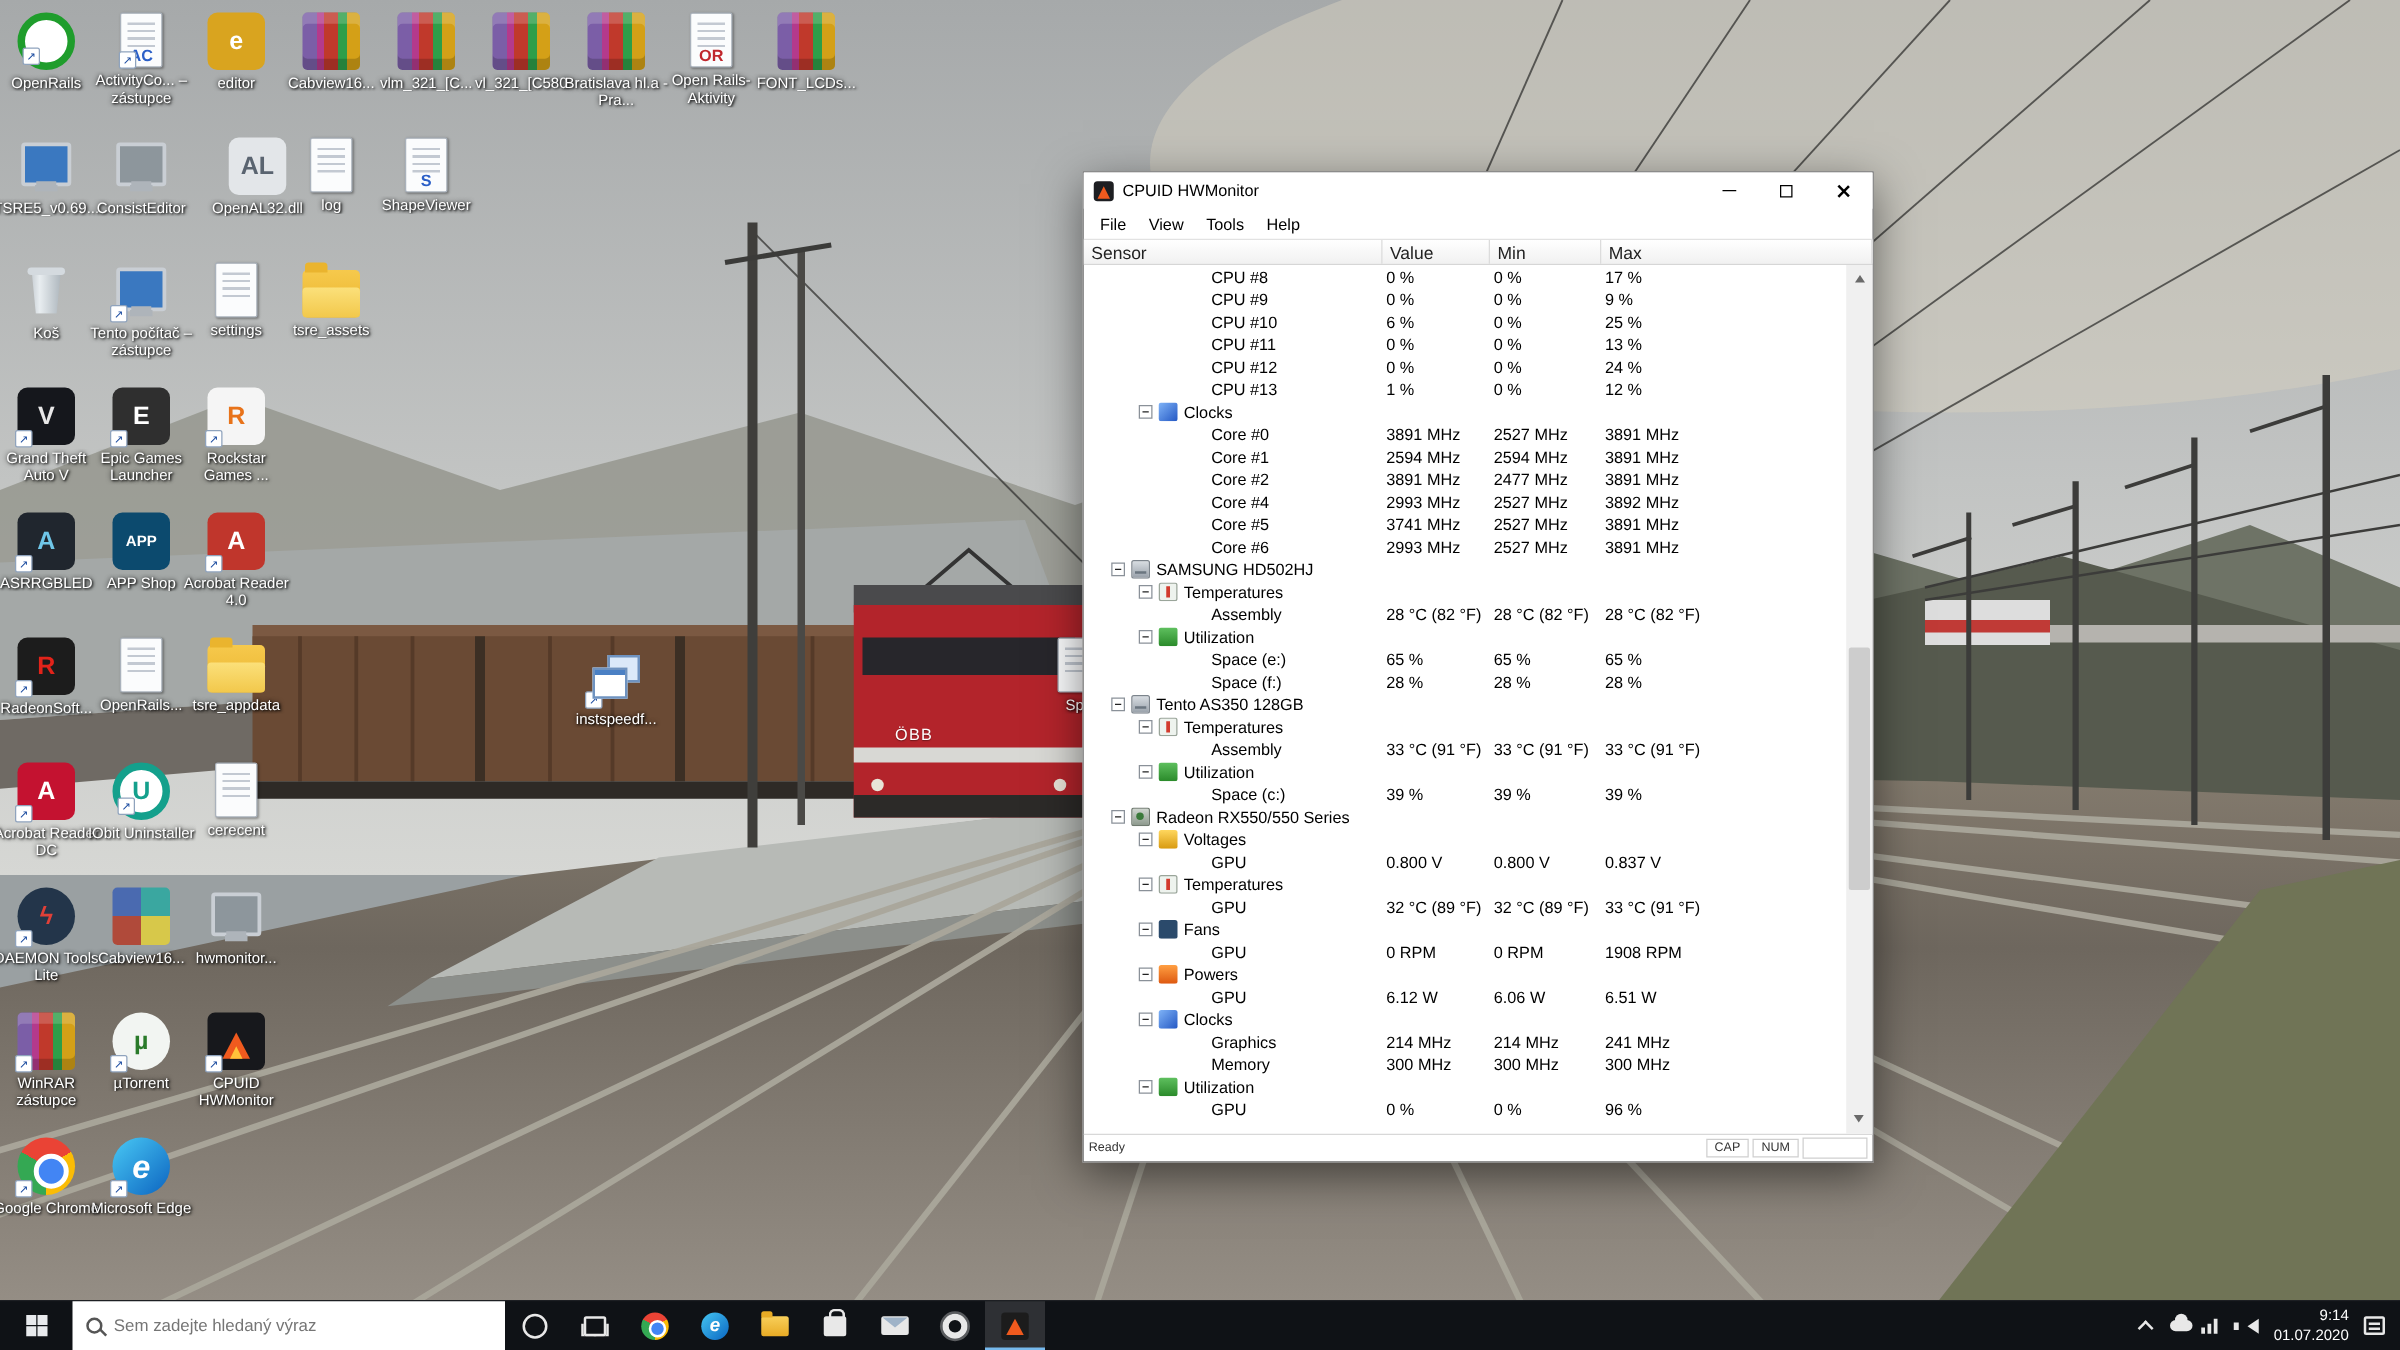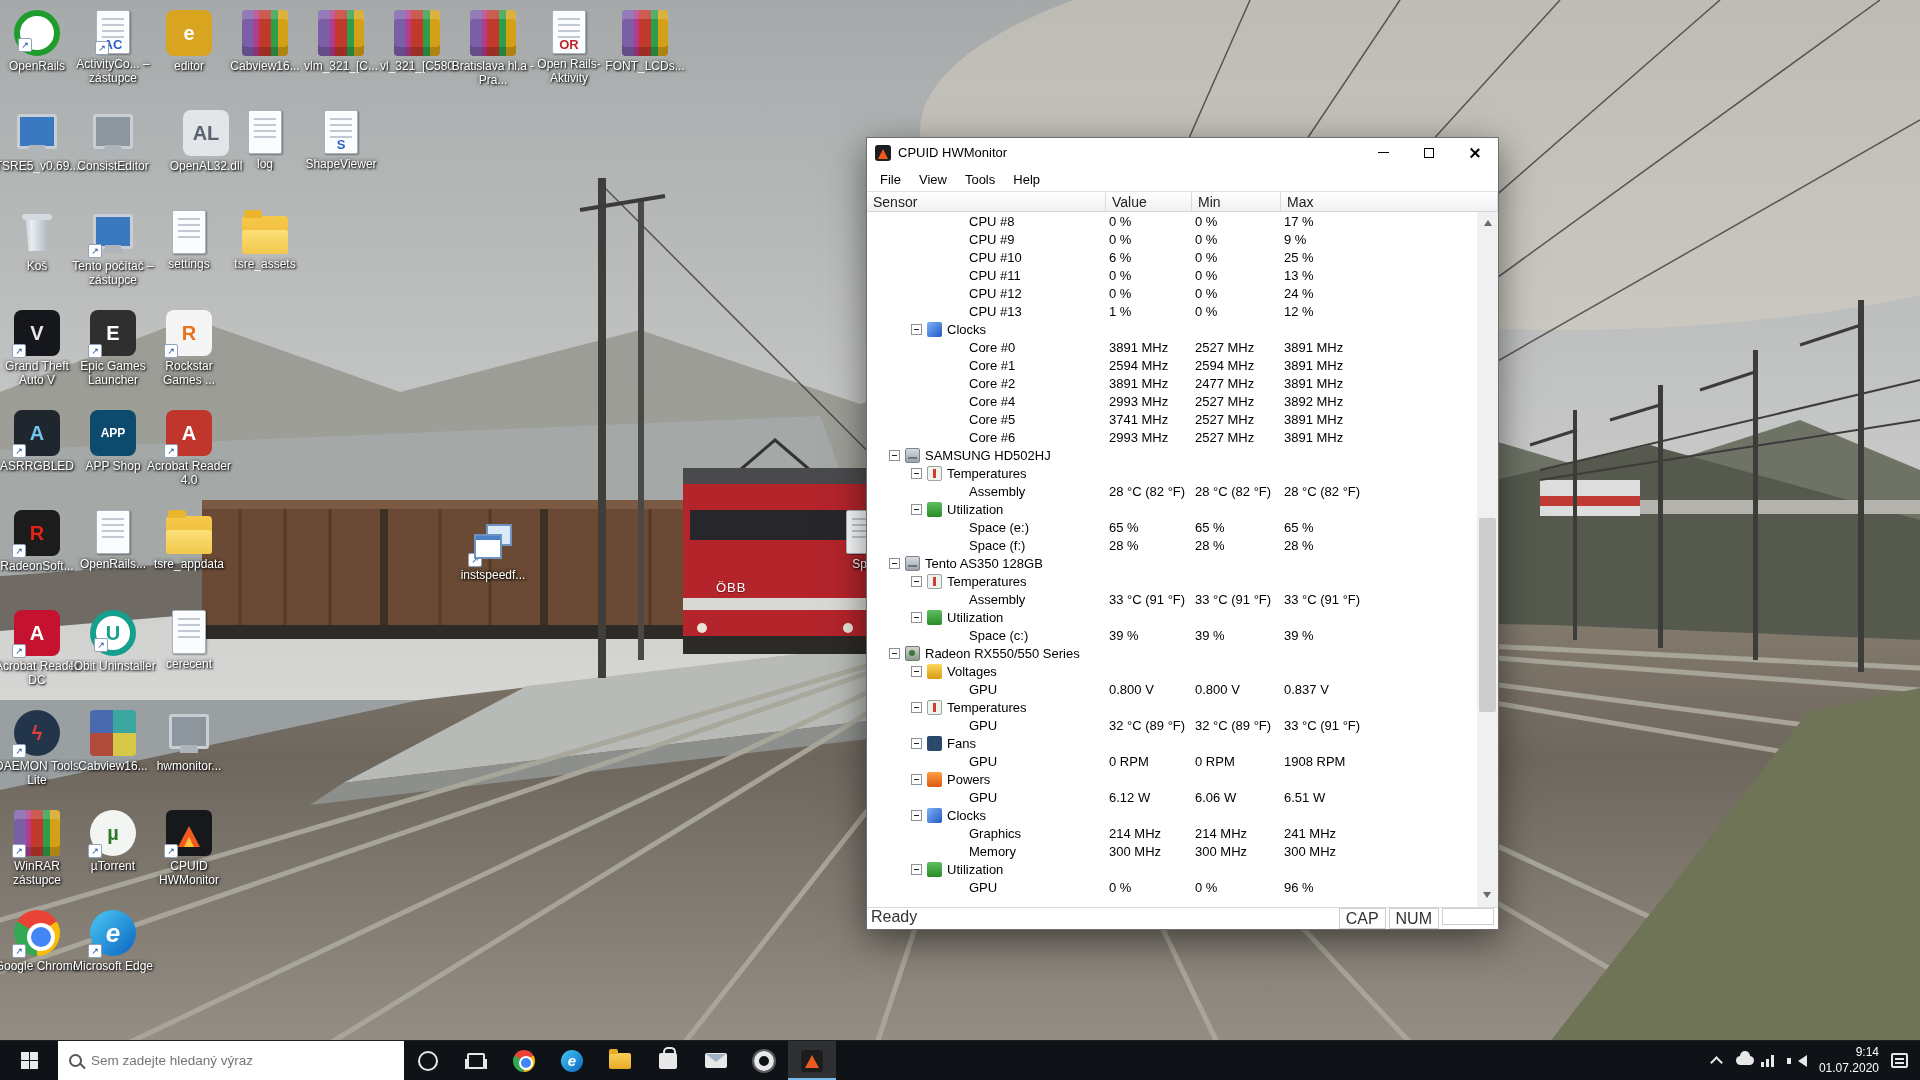--- a/index.html
+++ b/index.html
@@ -86,21 +86,21 @@
   .ti-power{background:linear-gradient(#ff9f42,#dd5810)}
   .ti-hdd{background:linear-gradient(#d8dde2,#9aa2ab);border:1px solid #7c848c;position:relative}
   .ti-hdd::after{content:"";position:absolute;left:2px;right:2px;bottom:3px;height:2px;background:#6b7680}
   .ti-gpu{background:linear-gradient(#cfd6cf,#8e9a8e);border:1px solid #6f7a6f;position:relative}
   .ti-gpu::after{content:"";position:absolute;left:3px;top:3px;width:6px;height:6px;border-radius:50%;background:#3a7a3a}
   .scrollbar{width:21px;flex:none;background:#f0f0f0;position:relative}
   .sb-btn{height:17px;display:flex;align-items:center;justify-content:center}
   .sb-up{width:0;height:0;border:4px solid transparent;border-bottom:6px solid #6a6a6a}
   .sb-dn{position:absolute;bottom:5px;left:6px;width:0;height:0;border:4px solid transparent;border-top:6px solid #6a6a6a}
   .sb-thumb{position:absolute;left:2px;right:2px;top:44%;height:28%;background:#cdcdcd;border-radius:2px}
-  .statusbar{height:22px;flex:none;display:flex;gap:3px;border-top:1px solid #d8d8d8;padding:0 4px;font-size:16px;color:#333}
+  .statusbar{height:22px;flex:none;display:flex;align-items:center;gap:3px;border-top:1px solid #d8d8d8;padding:0 4px;font-size:10px;color:#333}
   .sb-fill{flex:1}
   .sb-box{border:1px solid #cfcfcf;padding:1px 6px;min-width:34px;text-align:center}
   .sb-box.wide{min-width:52px;height:17px}
 
   
   .taskbar{position:absolute;left:0;bottom:0;width:100%;height:40px;background:#0f1216;z-index:50;
            display:flex;align-items:stretch;color:#fff;border-top:1px solid rgba(255,255,255,.06)}
   .start{width:58px;display:flex;align-items:center;justify-content:center}
   .winlogo{width:17px;height:17px;background:
       linear-gradient(#e8eaed,#e8eaed),linear-gradient(#e8eaed,#e8eaed),

